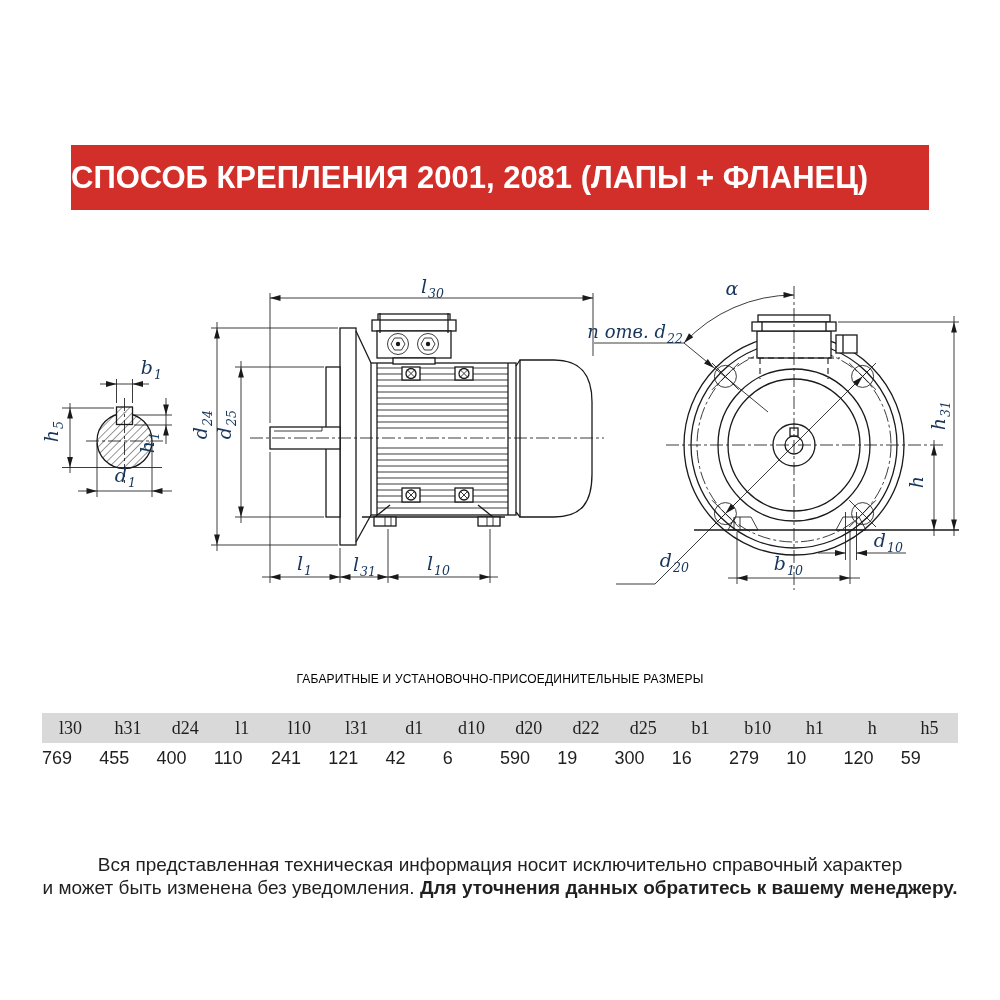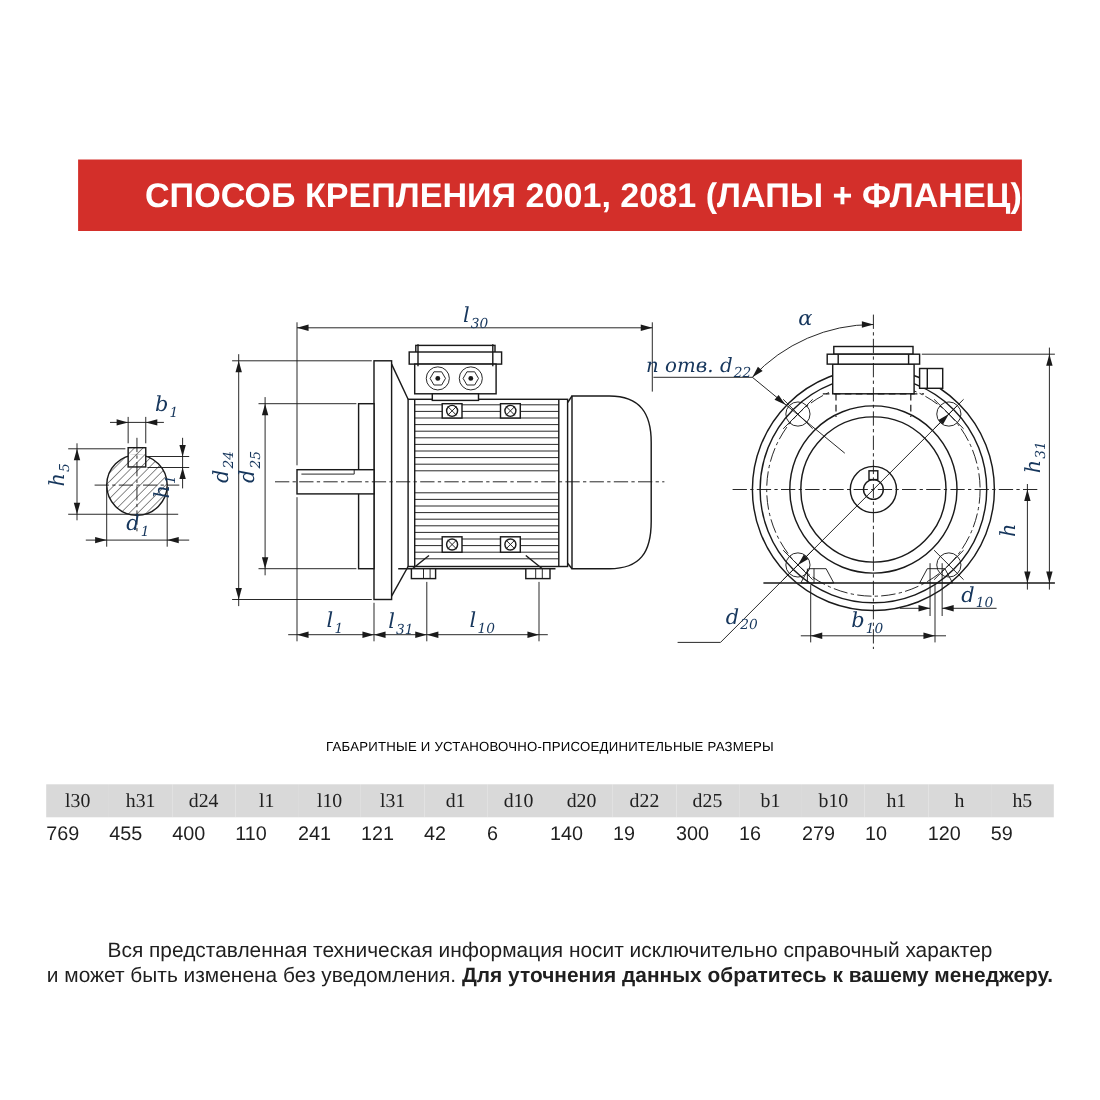--- a/index.html
+++ b/index.html
@@ -1,19 +1,19 @@
 <!DOCTYPE html>
 <html><head>
 <meta charset="utf-8">
 <style>
   html,body{margin:0;padding:0;background:#ffffff;}
   #page{position:relative;width:1000px;height:1000px;background:#ffffff;overflow:hidden;
         font-family:"Liberation Sans",sans-serif;}
   #banner{position:absolute;left:71px;top:145px;width:858px;height:65px;
-          display:flex;align-items:center;justify-content:flex-end;
+          display:flex;align-items:center;justify-content:flex-start;
           font-weight:bold;font-size:31px;letter-spacing:0px;}
   #drawing-svg{position:absolute;left:0;top:0;width:1000px;height:1000px;}
   .ln{stroke:#1a1a1a;stroke-width:1.3;fill:none;}
   .fw{stroke:#1a1a1a;stroke-width:1.3;fill:#ffffff;}
   .thin{stroke:#1a1a1a;stroke-width:0.85;fill:none;}
   .cl{stroke:#1a1a1a;stroke-width:0.85;fill:none;stroke-dasharray:13 3 3 3;}
   .hid{stroke:#1a1a1a;stroke-width:1.1;fill:none;stroke-dasharray:6 4;}
   .arr{fill:#1a1a1a;stroke:none;}
   .lbl{font-family:"DejaVu Serif",serif;font-style:italic;font-size:19px;fill:#16365c;}
   .sub{font-family:"DejaVu Serif",serif;font-style:italic;font-size:12.5px;fill:#16365c;}
@@ -359,21 +359,21 @@
     </tr>
     <tr>
       <td>769</td>
       <td>455</td>
       <td>400</td>
       <td>110</td>
       <td>241</td>
       <td>121</td>
       <td>42</td>
       <td>6</td>
-      <td>140</td>
+      <td>590</td>
       <td>19</td>
       <td>300</td>
       <td>16</td>
       <td>279</td>
       <td>10</td>
       <td>120</td>
       <td>59</td>
     </tr>
   </tbody>
     </table>

